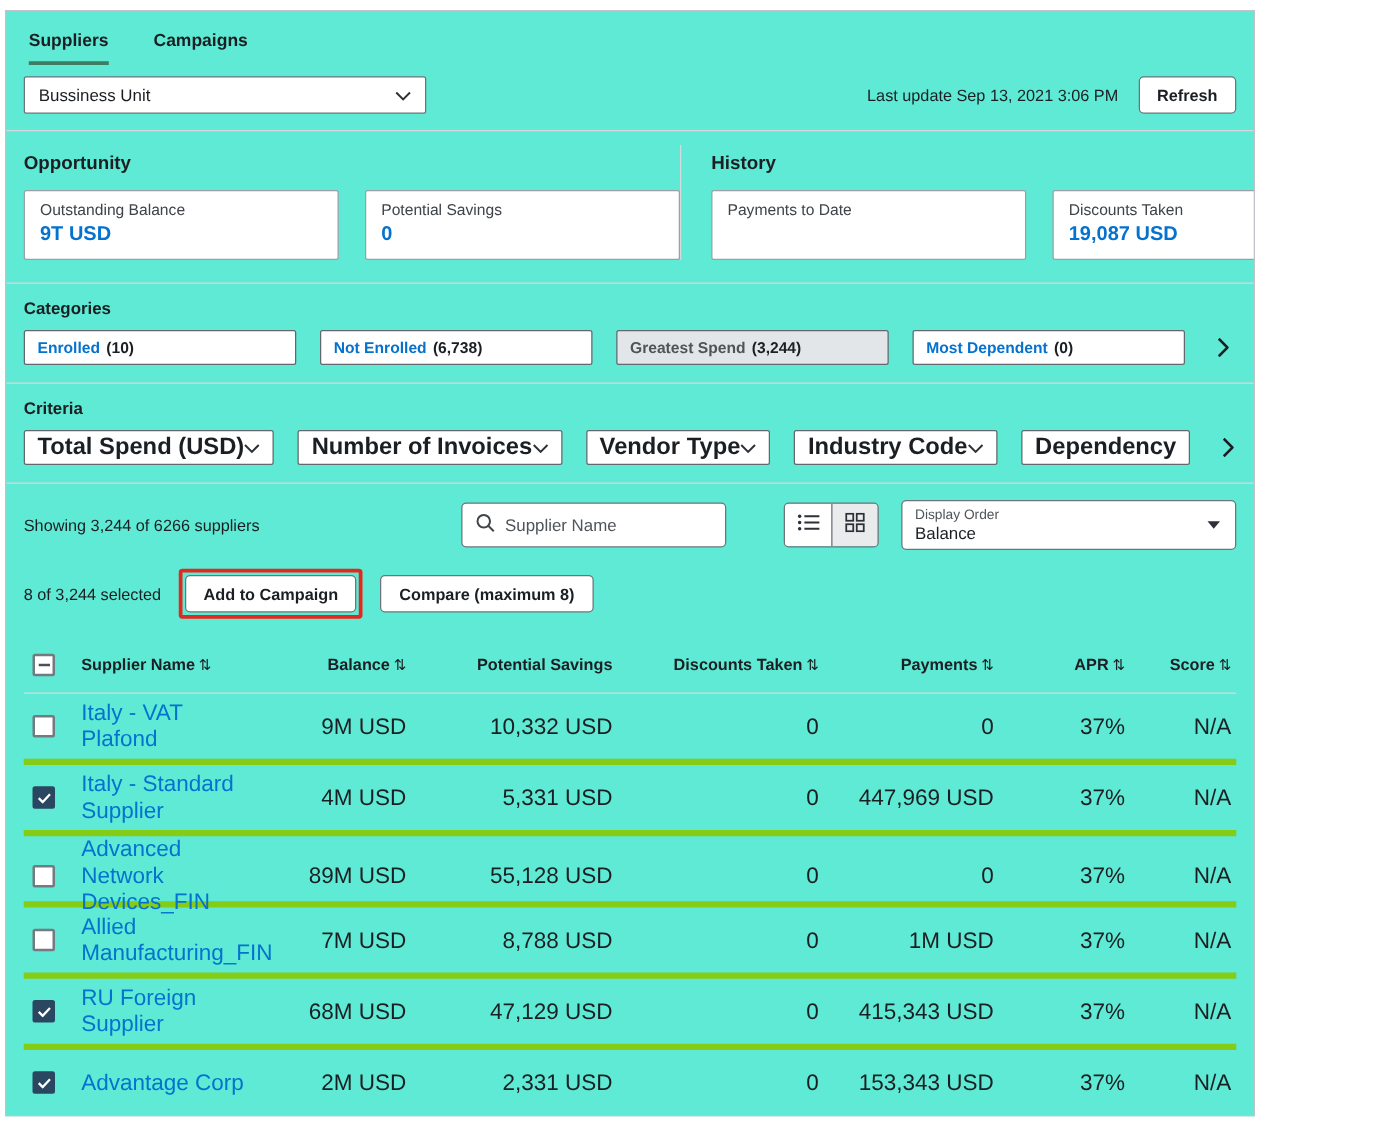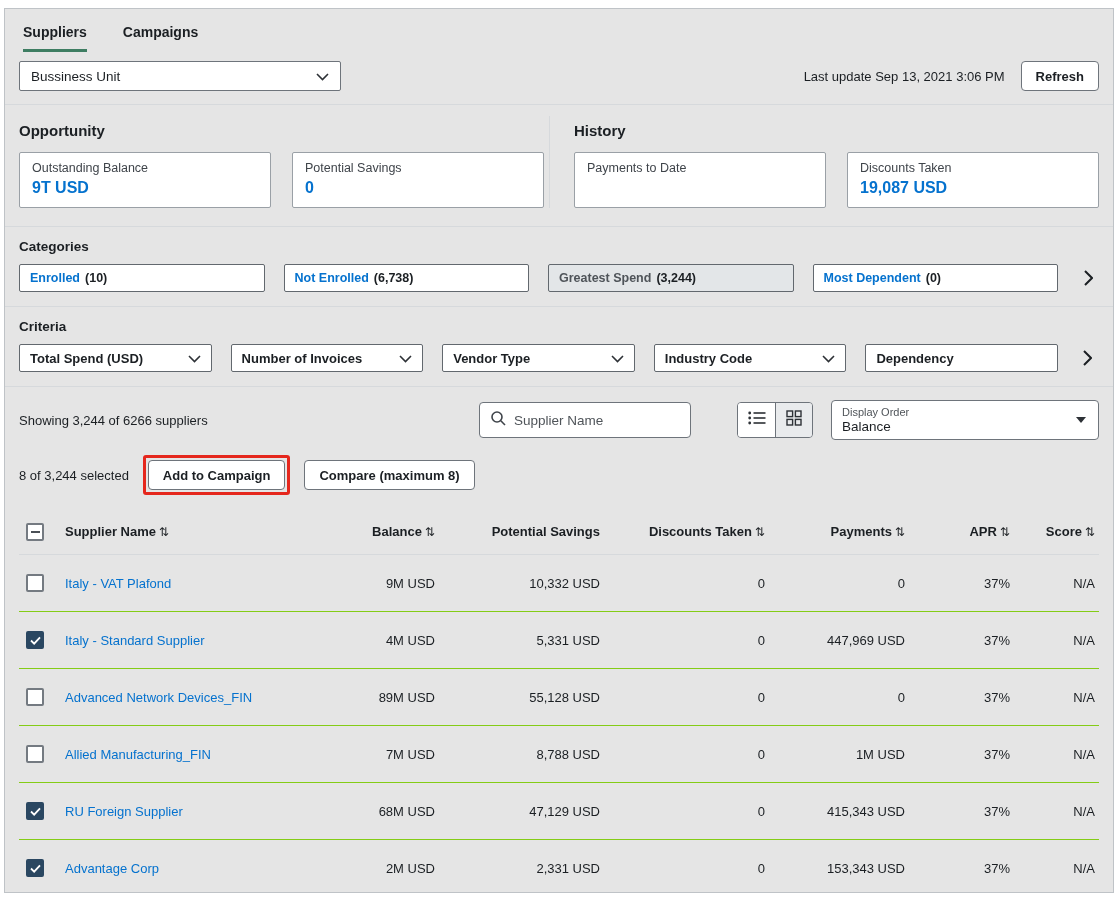--- a/index.html
+++ b/index.html
@@ -1,17 +1,17 @@
 <!DOCTYPE html>
 <html><head>
 <meta charset="utf-8">
 <style>
   * { box-sizing: border-box; margin: 0; padding: 0; }
   html,body { width:1118px; height:897px; background:#fff; font-family:"Liberation Sans",sans-serif; color:#1b1f23; }
-  .page { position:absolute; left:4px; top:8px; width:1110px; height:885px; border:1px solid #bfc3c7; background:#e5e5e5; overflow:hidden; }
+  .page { position:absolute; left:4px; top:8px; width:1000px; height:885px; border:1px solid #bfc3c7; background:#5eead4; overflow:hidden; }
 
   
   .tabs { display:flex; gap:36px; padding:15px 18px 0; }
   .tab { font-size:14px; font-weight:700; padding-bottom:9px; border-bottom:3px solid transparent; cursor:pointer; }
   .tab.active { border-bottom-color:#3e7d62; }
 
   
   .controls { display:flex; align-items:center; padding:9px 14px 13px; }
   .bu-select { width:322px; height:30px; border:1px solid #6e747b; border-radius:2px; display:flex; align-items:center; justify-content:space-between; padding:0 11px; font-size:13.5px; cursor:pointer; background:#fff; }
   .spacer { flex:1; }
@@ -32,21 +32,21 @@
 
   
   .band { padding:10px 14px 14px; }
   .band-title { font-size:13.5px; font-weight:700; margin:2px 0 10px; }
   .chip-row { display:flex; gap:19px; align-items:center;font-weight:bold; }
   .chip { flex:1; height:28px; border:1px solid #62686e; border-radius:2px; display:flex; align-items:center; gap:5px; padding:0 10px; font-size:12.5px; cursor:pointer; background:#fff; overflow:hidden; white-space:nowrap; }
   .chip .chip-label { color:#0572ce; }
   .chip .chip-count { color:#1b1f23; }
   .chip.selected { background:#e3e6e8; }
   .chip.selected .chip-label { color:#4f5459; }
-  .crit-select { flex:1; height:28px; border:1px solid #62686e; border-radius:2px; display:flex; align-items:center; justify-content:space-between; padding:0 10px; font-size:13px; cursor:pointer; background:#fff; white-space:nowrap; }
+  .crit-select { flex:1; height:28px; border:1px solid #62686e; border-radius:2px; display:flex; align-items:center; justify-content:space-between; padding:0 10px; font-size:19px; cursor:pointer; background:#fff; white-space:nowrap; }
   .chev-right { width:22px; height:28px; display:flex; align-items:center; justify-content:center; cursor:pointer; flex:none; }
 
   
   .toolbar { display:flex; align-items:center; padding:13px 14px 7px; }
   .showing { font-size:13px; }
   .search-box { width:212px; height:36px; border:1px solid #6e747b; border-radius:4px; display:flex; align-items:center; gap:8px; padding:0 10px; margin-left:auto; background:#fff; }
   .search-box input { border:none; outline:none; flex:1; font-family:inherit; font-size:13.5px; color:#1b1f23; background:transparent; }
   .search-box input::placeholder { color:#4f5459; opacity:1; }
   .toggle-group { display:flex; margin-left:46px; border:1px solid #6e747b; border-radius:4px; overflow:hidden; }
   .toggle-btn { width:37px; height:34px; display:flex; align-items:center; justify-content:center; background:#fff; cursor:pointer; }
@@ -59,21 +59,21 @@
 
   
   .selection { display:flex; align-items:center; gap:14px; padding:8px 14px 14px; }
   .selected-text { font-size:13px; }
   .annot { border:3px solid #e5271d; border-radius:3px; padding:2px; }
 
   
   .table { margin:0 14px; }
   .trow, .thead { display:grid; grid-template-columns:46px minmax(0,1fr) 120px 165px 165px 140px 105px 85px; align-items:center; }
   .thead { height:46px; border-bottom:1px solid #d6d9dc; font-size:13px; font-weight:700; }
-  .trow { height:57px; border-bottom:1px solid #84cc16; font-size:13px; }
+  .trow { height:57px; border-bottom:5px solid #84cc16; font-size:18px; }
   .cell-num, .th-num { text-align:right; padding-right:4px; }
   .th-label { white-space:nowrap; }
   .sort { font-size:12px; margin-left:3px; color:#1b1f23; font-weight:400; }
   .name-link { color:#0572ce; text-decoration:none; cursor:pointer; }
 
   
   .cb { width:18px; height:18px; border:2px solid #747a81; border-radius:2px; background:#fff; display:flex; align-items:center; justify-content:center; cursor:pointer; margin-left:7px; }
   .cb svg { display:none; }
   .cb.checked { background:#2a4761; border-color:#2a4761; }
   .cb.checked svg { display:block; }

